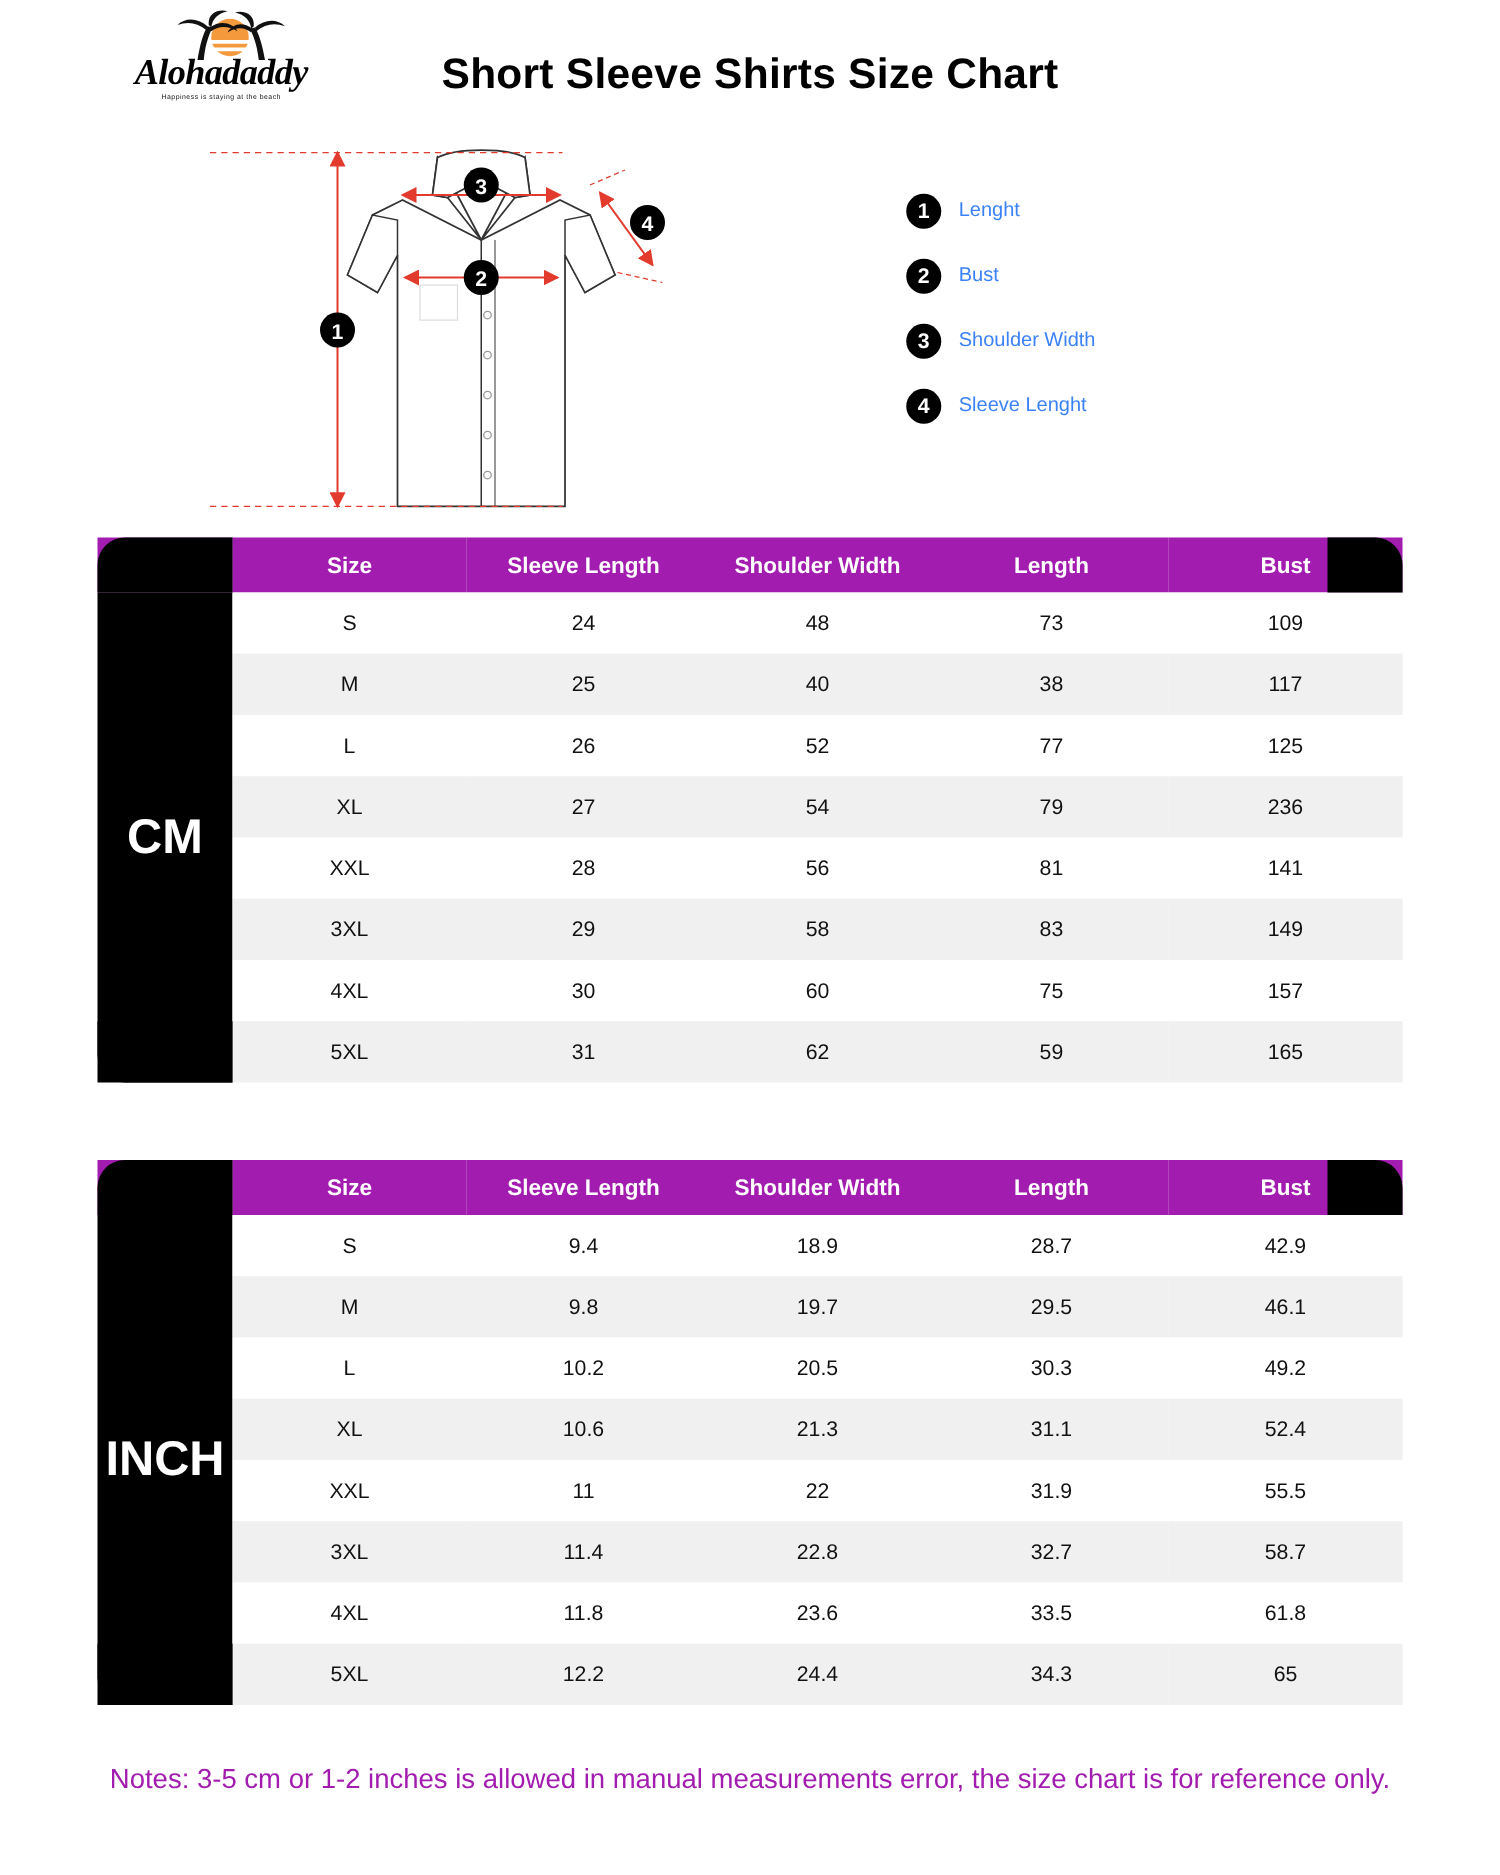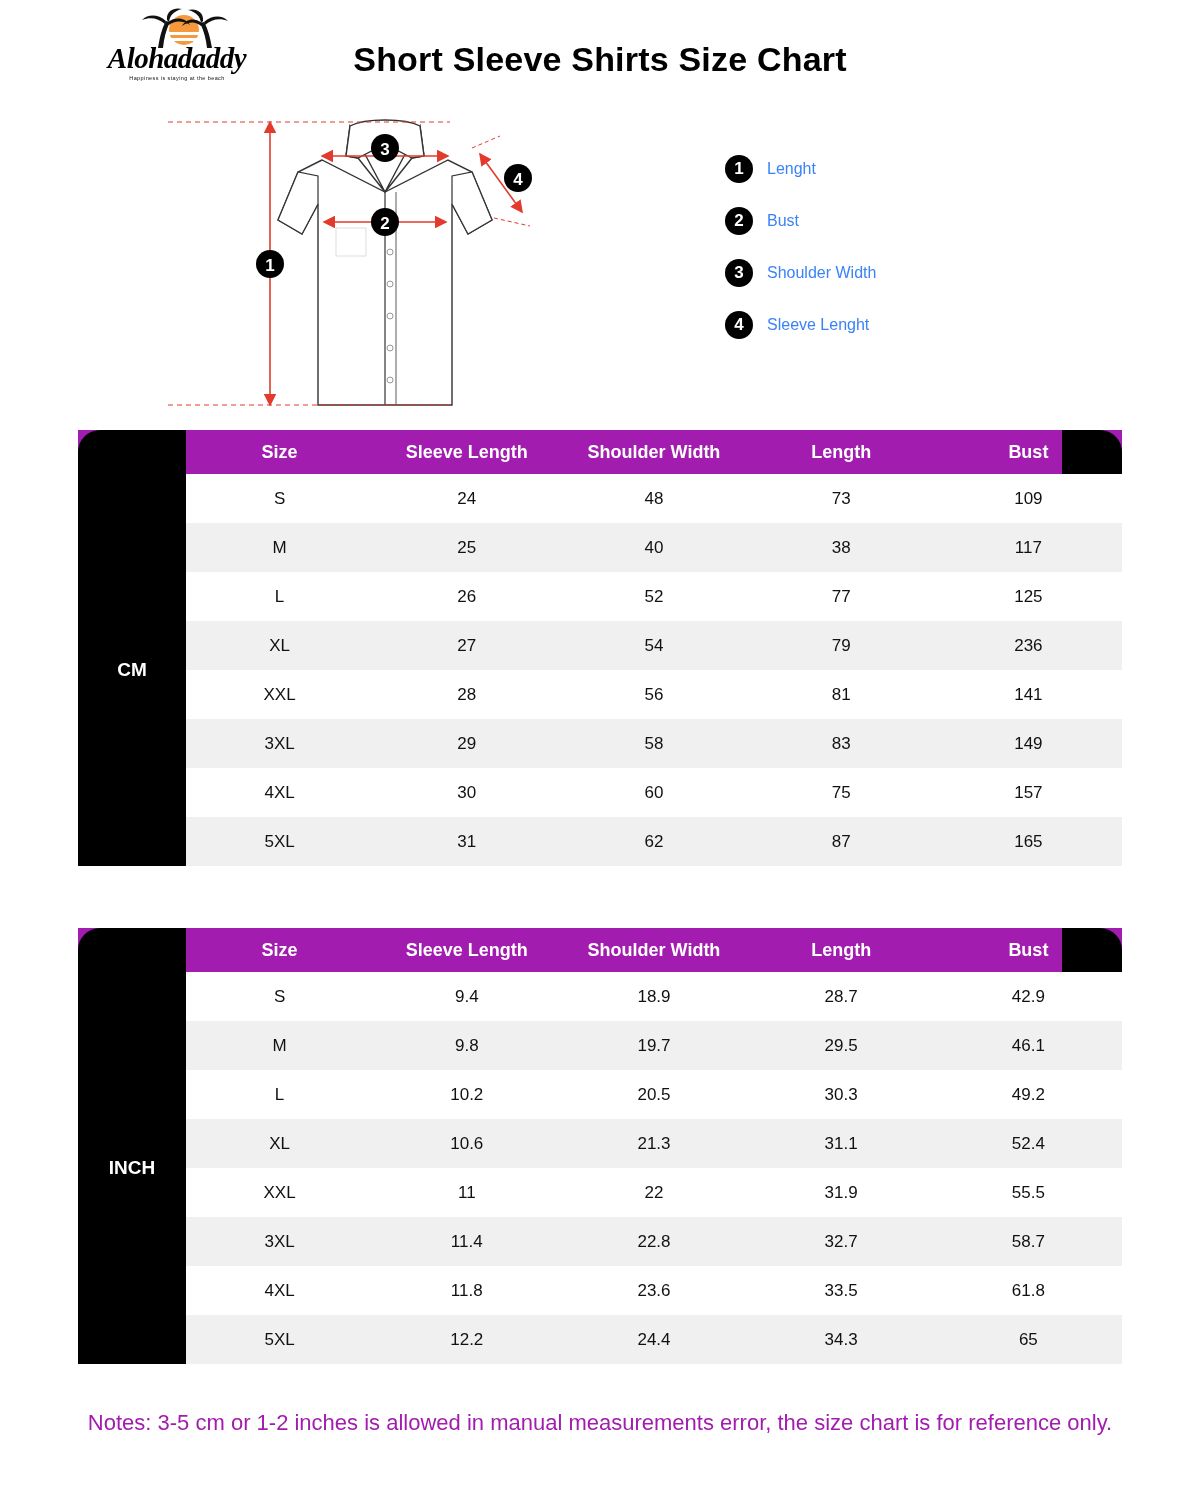--- a/index.html
+++ b/index.html
@@ -129,21 +129,21 @@
     font-size: 17px;
     text-align: center;
     color: #111;
     padding: 0;
   }
   table.size-table tbody tr:nth-child(odd) td { background: #ffffff; }
   table.size-table tbody tr:nth-child(even) td { background: #f0f0f0; }
   table.size-table tbody td.unit-cell {
     background: #000 !important;
     color: #fff;
-    font-size: 19px;
+    font-size: 39px;
     font-weight: bold;
     vertical-align: middle;
   }
   .table-block .mask-left {
     position: absolute;
     left: 0; top: 0;
     width: 108px; height: 44px;
     background: #000;
     border-top-left-radius: 22px;
     pointer-events: none;
@@ -355,21 +355,21 @@
         <td>4XL</td>
         <td>30</td>
         <td>60</td>
         <td>75</td>
         <td>157</td>
       </tr>
       <tr>
         <td>5XL</td>
         <td>31</td>
         <td>62</td>
-        <td>87</td>
+        <td>59</td>
         <td>165</td>
       </tr>
     </tbody>
   </table>
 </div>
 
 <div class="spacer-tables"></div>
 
 <div class="table-block">
   <div class="mask-left"></div>

